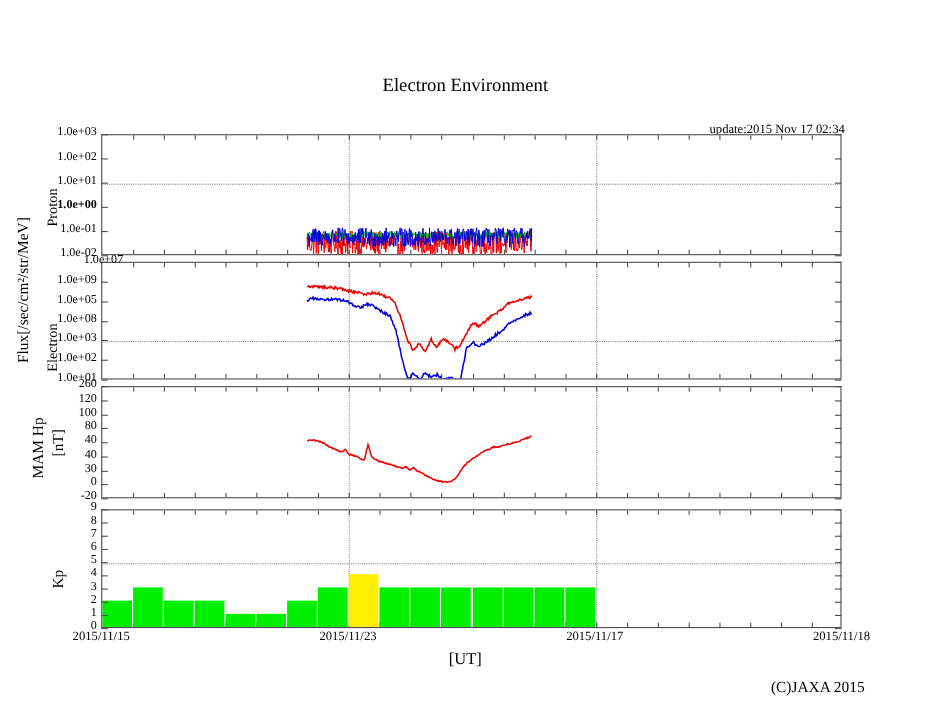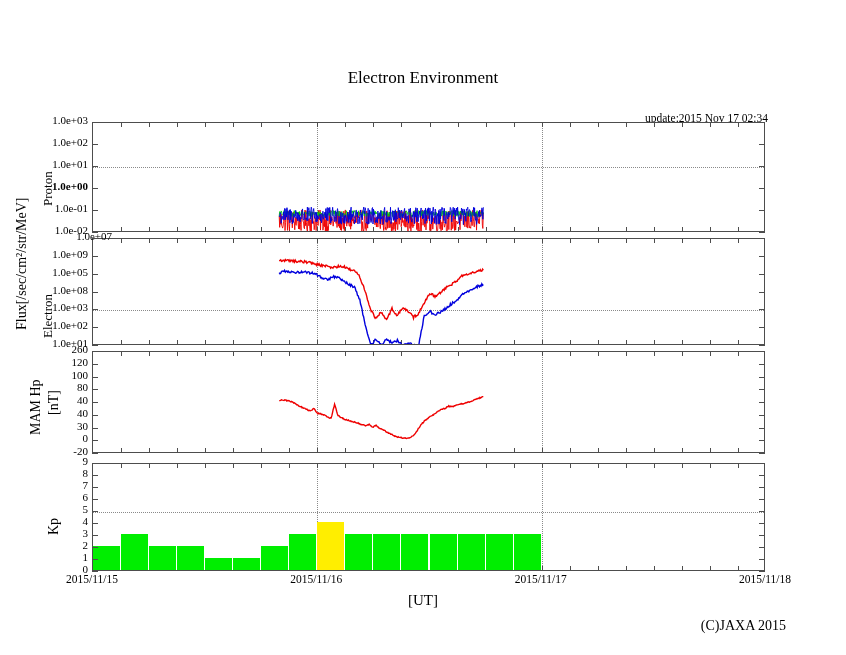--- a/index.html
+++ b/index.html
@@ -415,19 +415,19 @@
     <div class="ytick-wrap" style="top: 551px;">1</div>
     <div class="tickmark" style="top: 559px;"></div>
     <div class="tickmark-r" style="top: 559px;"></div>
     <div class="ytick-wrap" style="top: 563px;">0</div>
     <div class="tickmark" style="top: 571px;"></div>
     <div class="tickmark-r" style="top: 571px;"></div>
   </div>
 
 <div class="xlabels" id="x-tick-labels">
     <div class="xlab" style="left: 92px;">2015/11/15</div>
-    <div class="xlab" style="left: 316.333px;">2015/11/16</div>
+    <div class="xlab" style="left: 316.333px;">2015/11/23</div>
     <div class="xlab" style="left: 540.667px;">2015/11/17</div>
     <div class="xlab" style="left: 765px;">2015/11/18</div>
   </div>
 
 <div class="utlabel">[UT]</div>
 <div class="copyright">(C)JAXA 2015</div>
 
 </body></html>

